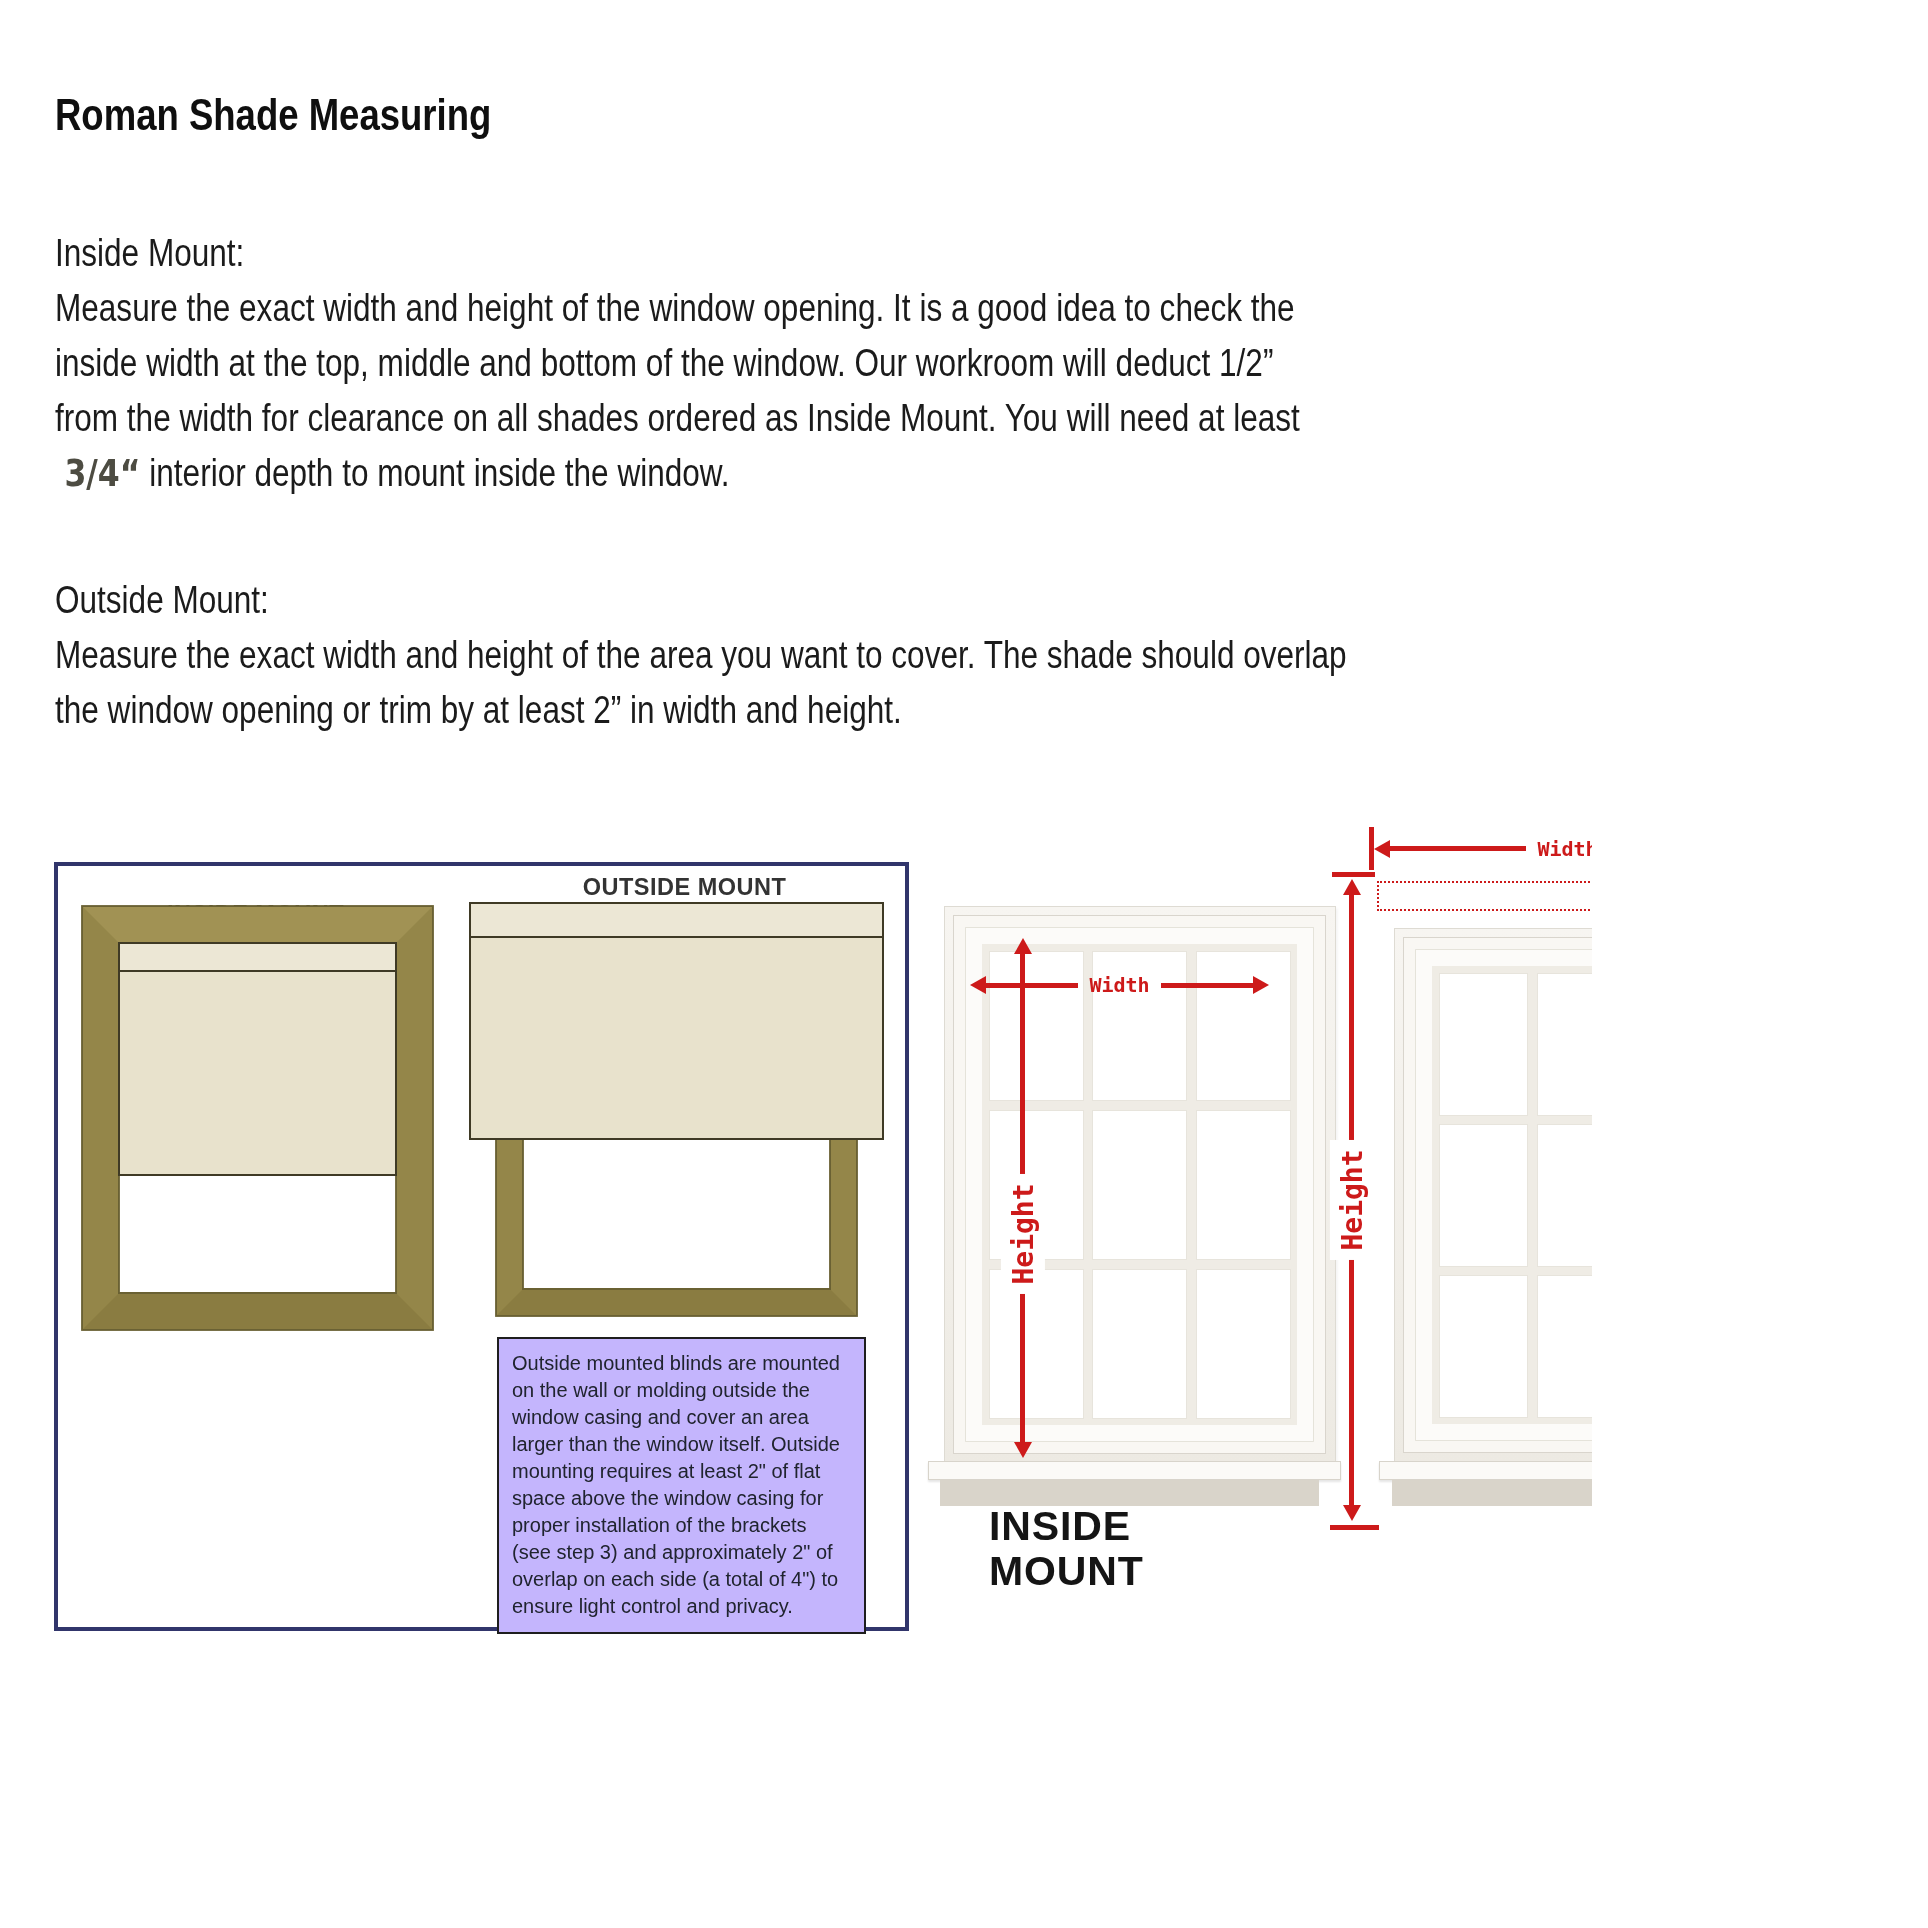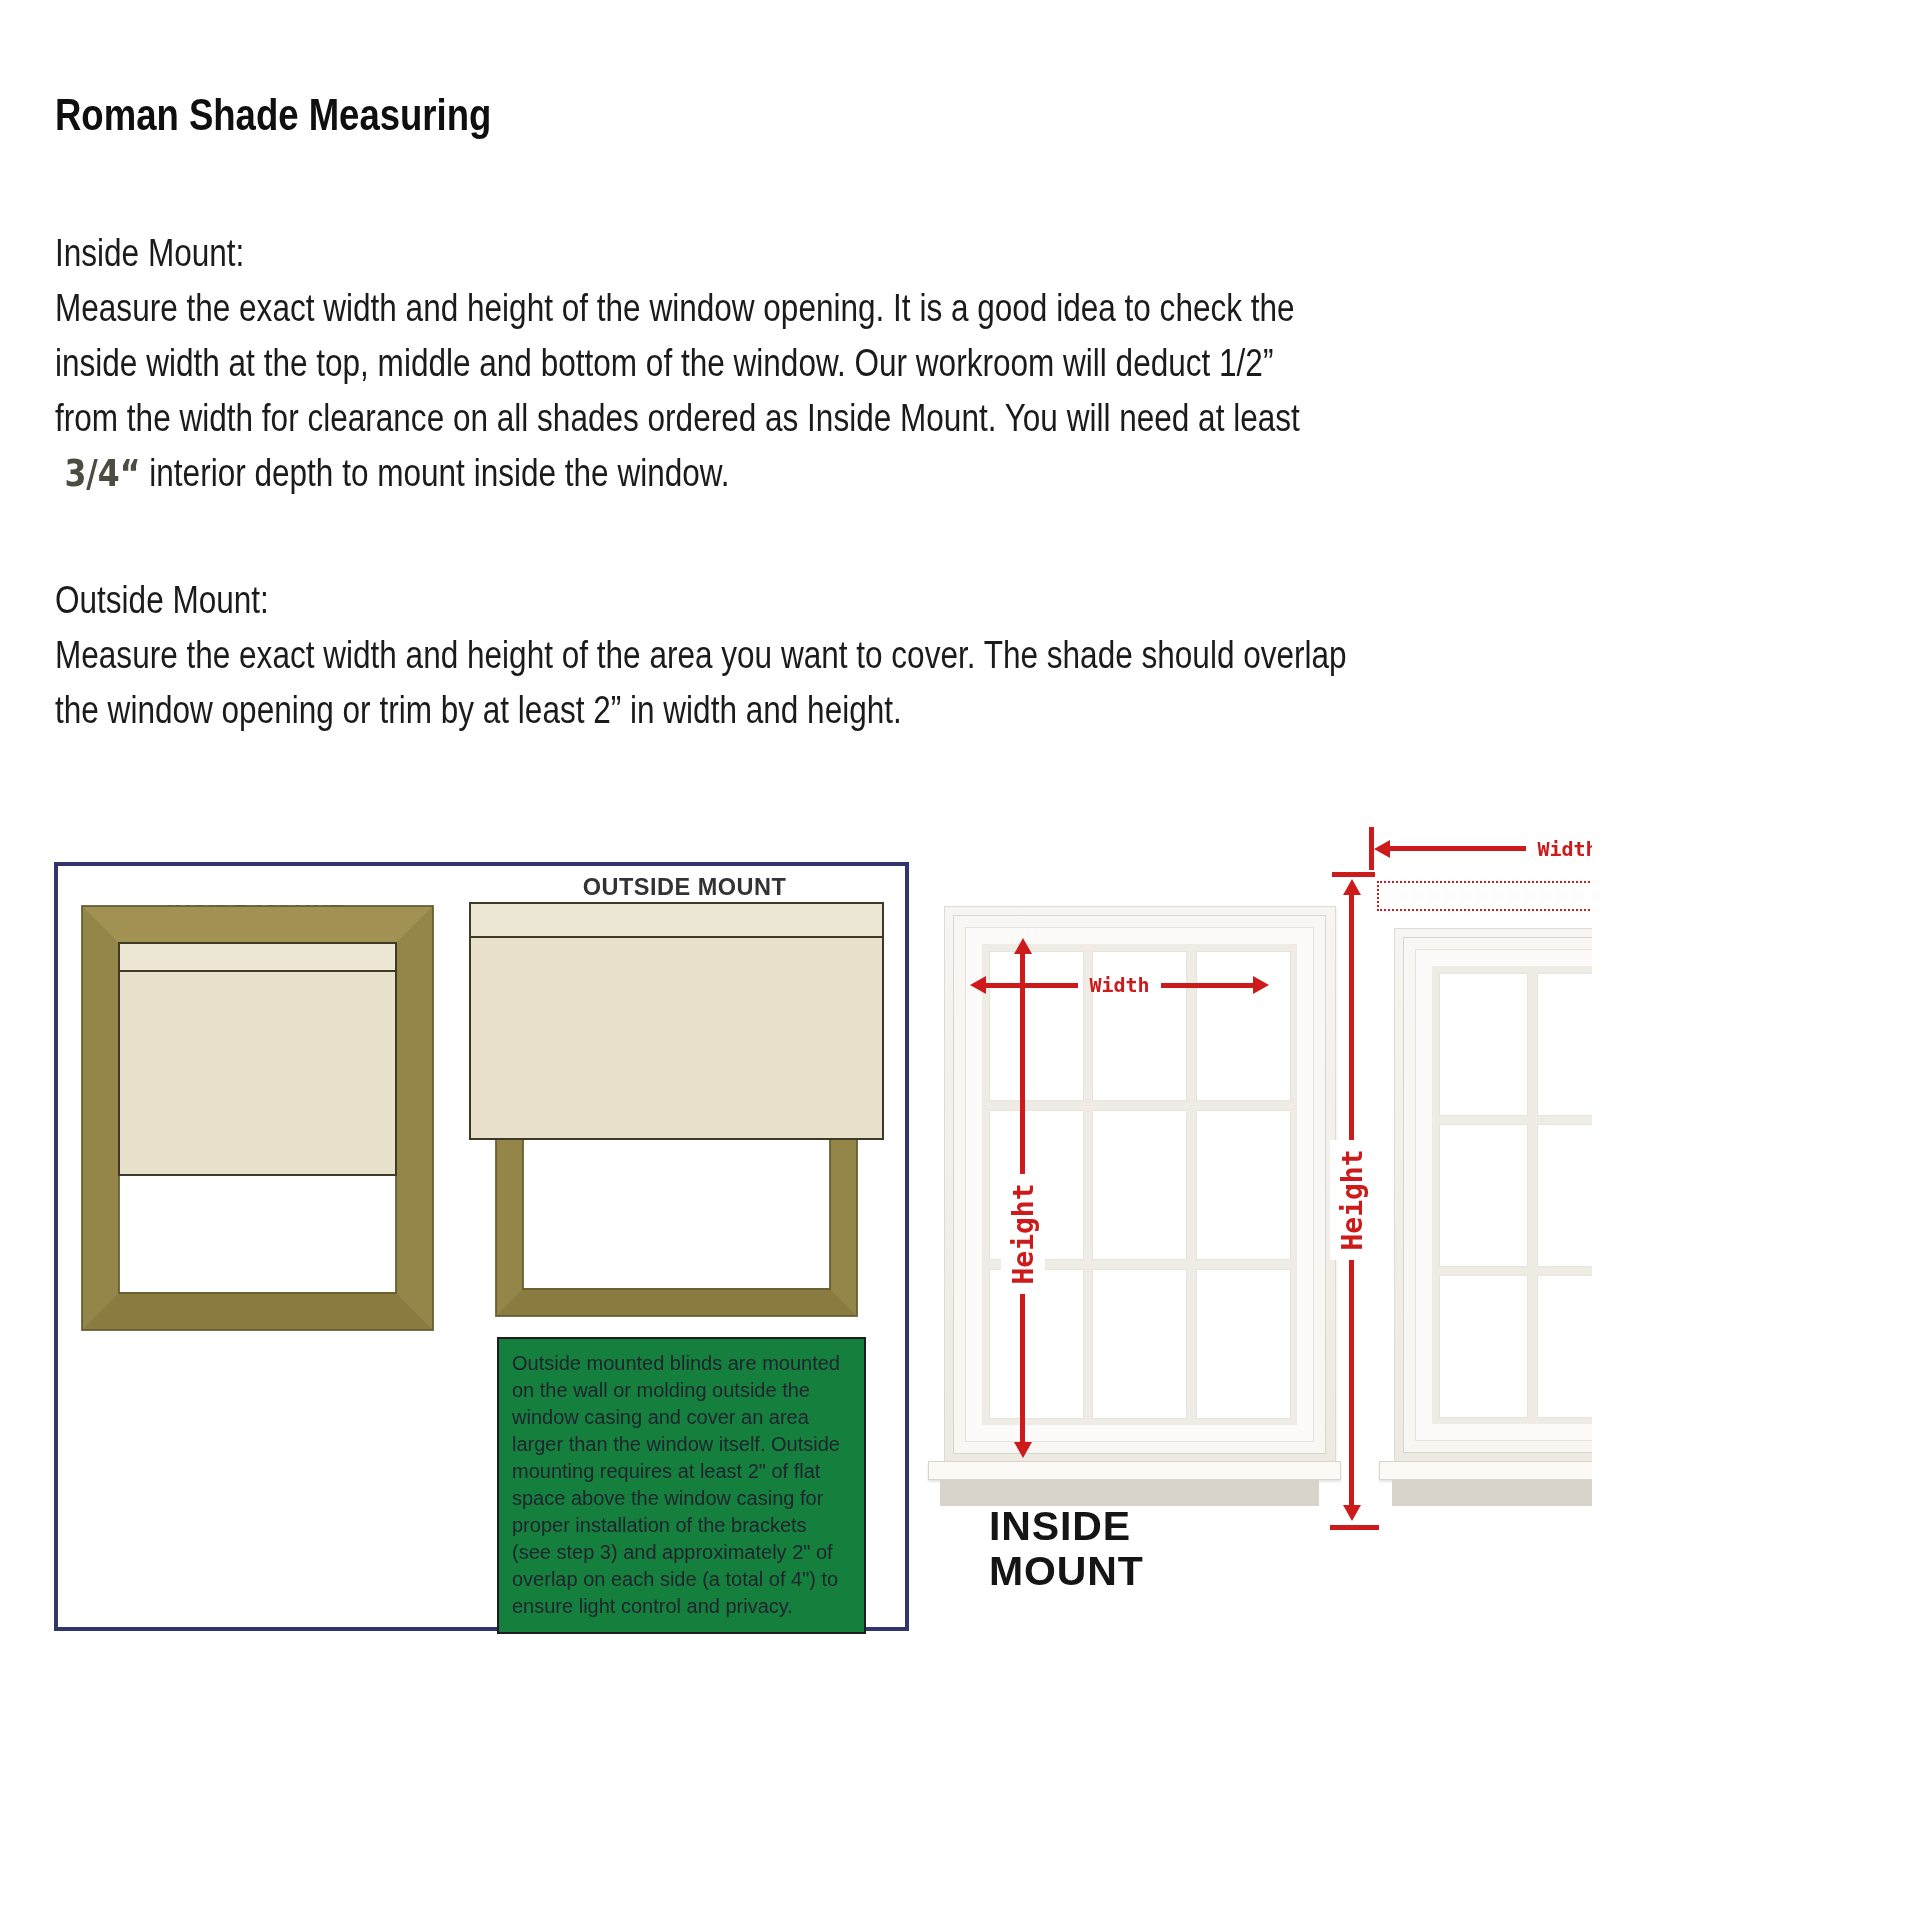--- a/index.html
+++ b/index.html
@@ -22,21 +22,21 @@
                box-shadow:0 0 0 1.9px #6a6133, inset 0 0 0 1.9px #6a6133;}
   .shade{position:absolute;left:0;top:0;right:0;border:2.8px solid #3f3a25;}
   .headrail{height:26px;background:#ece7d5;border-bottom:2.8px solid #3f3a25;}
   .shade-body{height:202px;background:#e8e2cc;}
   .out-shade{position:absolute;left:411px;top:36px;width:411px;border:2.8px solid #3f3a25;z-index:2;}
   .out-shade .headrail{height:32px;}
   .out-shade .shade-body{height:200px;}
   .out-frame{position:absolute;left:439px;top:113px;width:309px;height:286px;background:#fff;
              border:25.4px solid;border-color:#a19254 #948649 #8a7c41 #948649;
              box-shadow:0 0 0 1.9px #6a6133, inset 0 0 0 1.9px #6a6133;z-index:1;}
-  .caption-box{position:absolute;background:#15803d;border:2.8px solid #1e1e1e;padding:11.3px 13px;
+  .caption-box{position:absolute;background:#c4b5fd;border:2.8px solid #1e1e1e;padding:11.3px 13px;
                font-size:20px;line-height:27px;color:#20242f;}
   .caption-inside{left:24.5px;top:504px;width:330px;}
   .caption-outside{left:439px;top:471px;width:339px;}
 
   
   .photo-window{position:absolute;background:linear-gradient(180deg,#f7f5f1,#edeae3);
                 border:0.9px solid #dedbd3;box-shadow:1.9px 1.9px 2.8px rgba(0,0,0,.06);padding:9.4px;}
   .trim{height:100%;border:12.2px solid #f9f7f3;outline:0.9px solid #d9d5cd;box-sizing:border-box;}
   .frame2{height:100%;border:16px solid #fcfbf9;box-shadow:inset 0 0 0 0.9px #d5d1c9, 0 0 0 0.9px #e3e0d8;box-sizing:border-box;background:#f5f3ee;}
   .glass{height:100%;box-sizing:border-box;padding:6.6px;display:grid;

